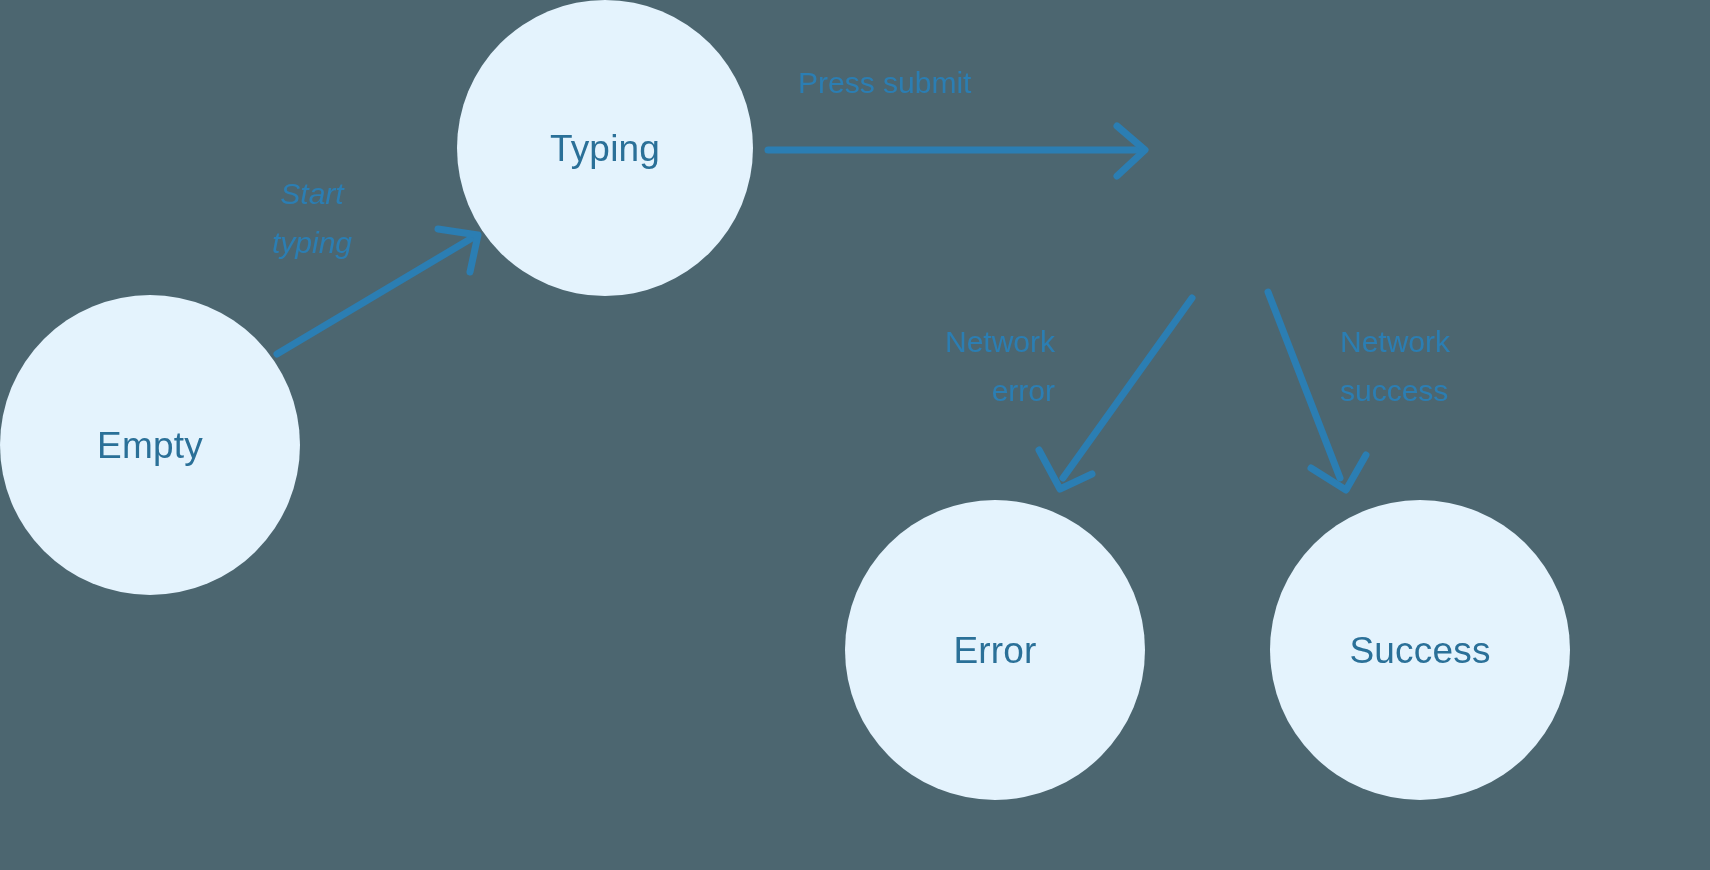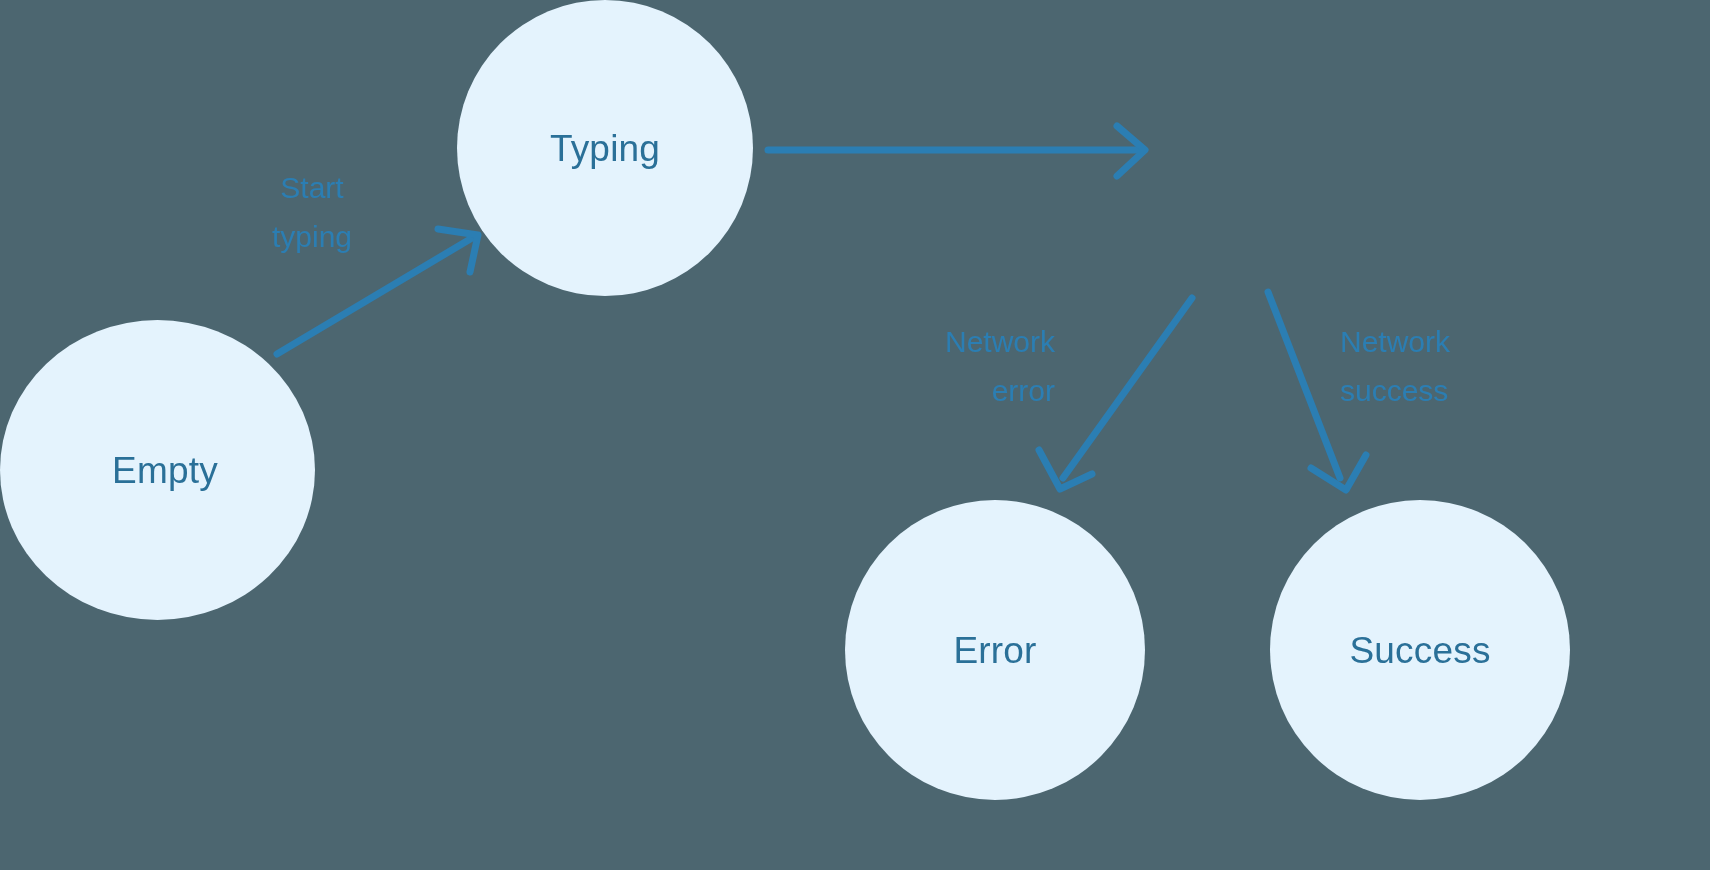--- a/index.html
+++ b/index.html
@@ -41,21 +41,21 @@
   }
   .edge-label {
     position: absolute;
     color: #2b7eb3;
     font-size: 30px;
     font-weight: 400;
     line-height: 1.62;
     white-space: pre-line;
     user-select: none;
   }
-  .lbl-start-typing { left: 232px;  top: 164px;  width: 160px; text-align: center; }
+  .lbl-start-typing { left: 232px;  top: 170px;  width: 160px; text-align: center; font-style: italic; }
   .lbl-press-submit { left: 798px;  top: 59px;   width: 230px; text-align: left; }
   .lbl-network-error { left: 845px; top: 318px;  width: 210px; text-align: right; }
   .lbl-network-success { left: 1340px; top: 318px; width: 210px; text-align: left; }
 </style>
 </head>
 <body>
 
 <div id="canvas">
 
   <svg class="diagram-svg" viewBox="0 0 1710 870" xmlns="http://www.w3.org/2000/svg">
@@ -74,40 +74,41 @@
       <line x1="1192" y1="298" x2="1063" y2="478" stroke="#2b7eb3" stroke-width="7" stroke-linecap="round"></line>
       <path d="M 1039 450 L 1060 489 L 1092 474" fill="none" stroke="#2b7eb3" stroke-width="7" stroke-linecap="round" stroke-linejoin="round"></path>
     </g>
 
     <g>
       <line x1="1268" y1="292" x2="1340" y2="478" stroke="#2b7eb3" stroke-width="7" stroke-linecap="round"></line>
       <path d="M 1311 468 L 1346 490 L 1366 455" fill="none" stroke="#2b7eb3" stroke-width="7" stroke-linecap="round" stroke-linejoin="round"></path>
     </g>
   </svg>
 
-  <div class="state-node" style="left:0px; top:320px; width:300px; height:300px;padding-left:15px;">
+  <div class="state-node" style="left:0px; top:295px; width:300px; height:300px;">
     <span class="state-label">Empty</span>
   </div>
 
   <div class="state-node" style="left:457px; top:0px; width:296px; height:296px;">
     <span class="state-label">Typing</span>
   </div>
 
 
   <div class="state-node" style="left:845px; top:500px; width:300px; height:300px;">
     <span class="state-label">Error</span>
   </div>
 
   <div class="state-node" style="left:1270px; top:500px; width:300px; height:300px;">
     <span class="state-label">Success</span>
   </div>
 
   <div class="edge-label lbl-start-typing">Start
 typing</div>
 
+  <div class="edge-label lbl-press-submit">Press submit</div>
 
   <div class="edge-label lbl-network-error">Network
 error</div>
 
   <div class="edge-label lbl-network-success">Network
 success</div>
 
 </div>
 
 </body></html>

